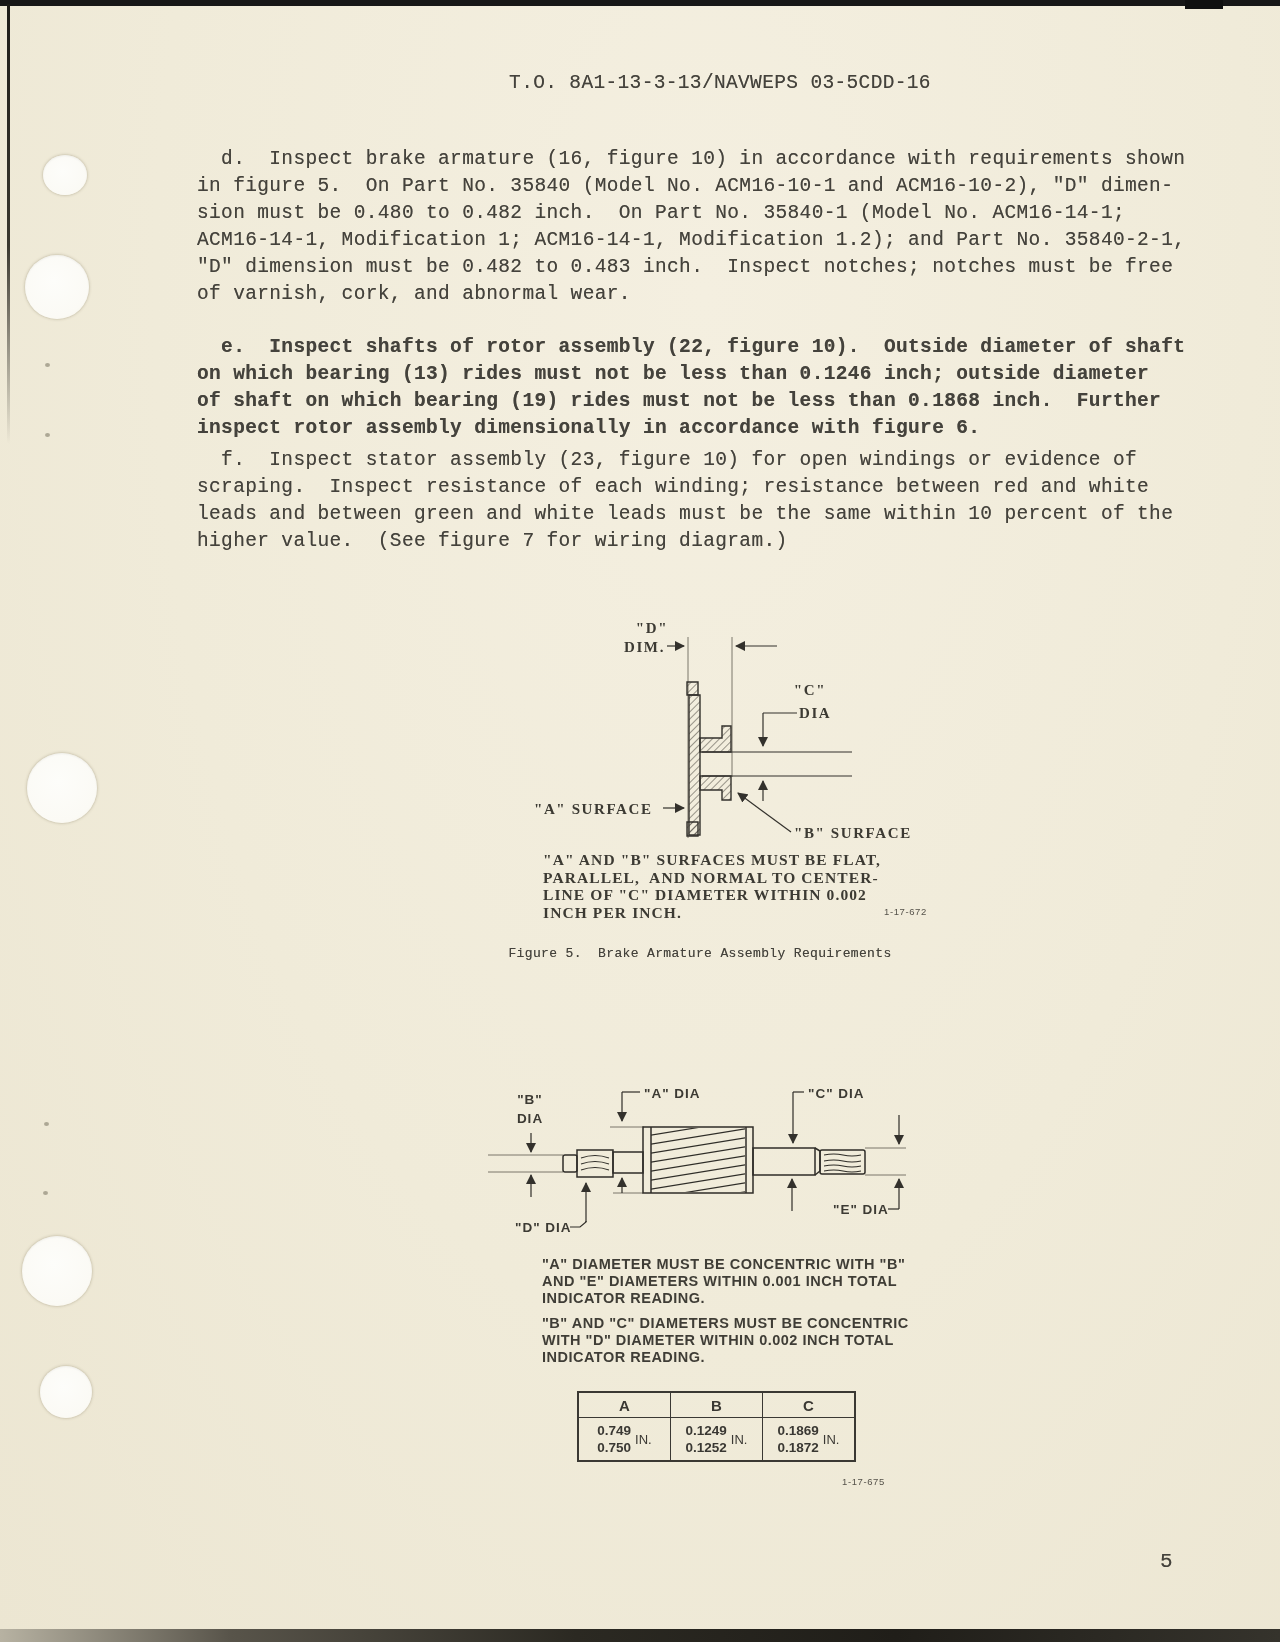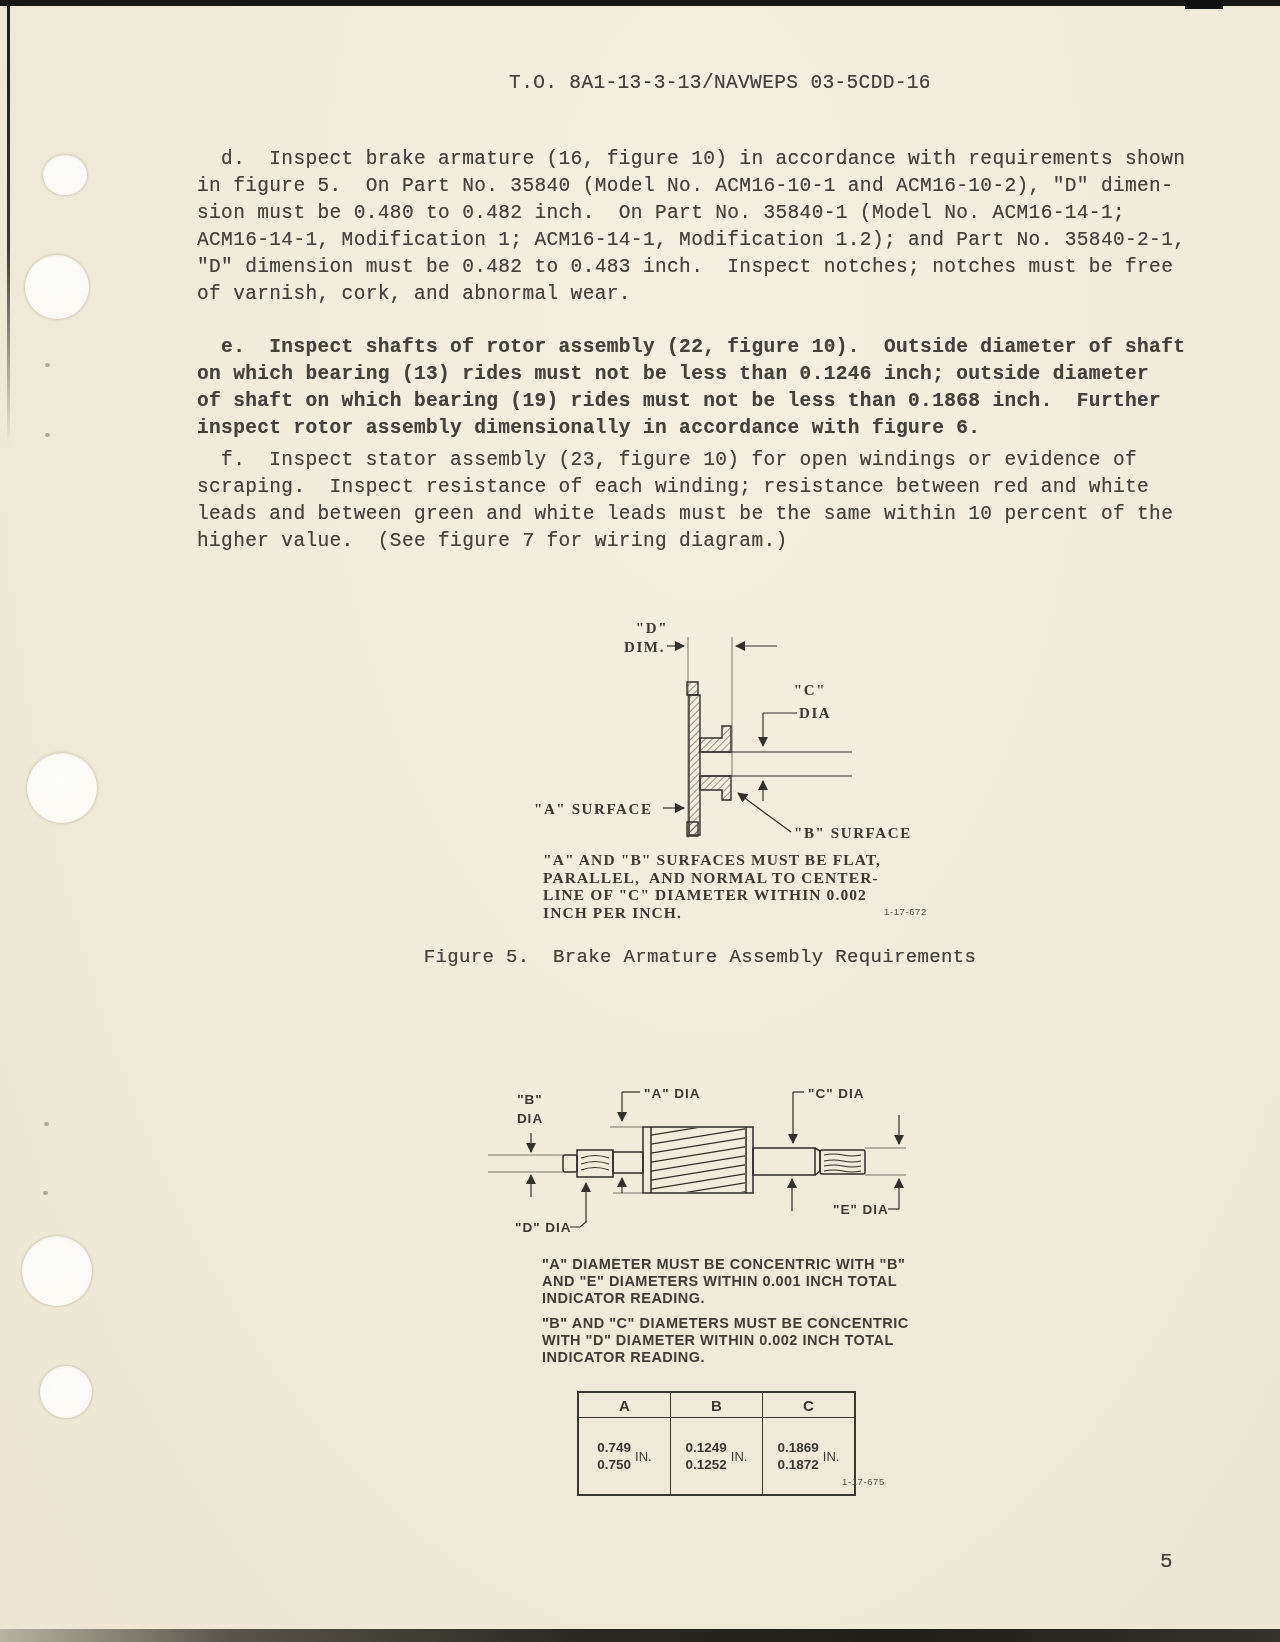--- a/index.html
+++ b/index.html
@@ -21,21 +21,21 @@
     background:linear-gradient(180deg,#1d1c18 0%,#3a382f 55%,rgba(58,56,47,0) 100%);}
   .hole{position:absolute;border-radius:50%;
     background:radial-gradient(circle at 45% 40%, #fdfdfa 0%, #fbfaf5 70%, #f3eede 100%);
     box-shadow:0 0 3px rgba(170,162,138,.9), inset 0 1px 2px rgba(0,0,0,.05);}
   .speck{position:absolute;width:5px;height:4px;border-radius:50%;background:#76715f;opacity:.55;}
 
   .typed{white-space:pre;font-size:19.5px;line-height:27px;letter-spacing:.35px;
     text-shadow:0 0 .4px rgba(64,60,50,.55);}
   .para{position:absolute;left:197px;}
   .header-line{position:absolute;top:70px;left:720px;transform:translateX(-50%);}
-  .caption{position:absolute;white-space:pre;font-size:19px;letter-spacing:.35px;
+  .caption{position:absolute;white-space:pre;font-size:13px;letter-spacing:.35px;
     text-shadow:0 0 .4px rgba(64,60,50,.55);}
   .pagenum{position:absolute;left:1160px;top:1548px;font-size:21px;}
 
   .fig-note-serif{position:absolute;white-space:pre;font-family:"Liberation Serif",serif;
     font-size:15.5px;line-height:17.5px;letter-spacing:1.1px;color:#3c3a33;font-weight:bold;}
   .fig-note-sans{position:absolute;white-space:pre;font-family:"Liberation Sans",sans-serif;
     font-size:14.5px;line-height:17px;letter-spacing:.5px;color:#3f3d36;font-weight:bold;}
   .fig-ref{position:absolute;font-family:"Liberation Sans",sans-serif;font-size:9.5px;
     letter-spacing:.6px;color:#55524a;}
 
@@ -46,21 +46,21 @@
   svg line,svg path,svg rect,svg polyline{vector-effect:non-scaling-stroke;}
 
   
   .t6{position:absolute;left:577px;top:1391px;width:275px;border:2px solid #3a3833;
     font-family:"Liberation Sans",sans-serif;color:#3a3833;background:transparent;}
   .t6-row{display:flex;}
   .t6-hcell{flex:1;border-right:1.5px solid #3a3833;text-align:center;
     font-size:15px;font-weight:bold;padding:4px 0 3px;}
   .t6-hcell:last-child{border-right:none;}
   .t6-cell{flex:1;border-right:1.5px solid #3a3833;border-top:1.5px solid #3a3833;
-    display:flex;align-items:center;justify-content:center;gap:4px;padding:21px 0;}
+    display:flex;align-items:center;justify-content:center;gap:4px;padding:4px 0;}
   .t6-cell:last-child{border-right:none;}
   .t6-nums{display:flex;flex-direction:column;font-size:13.5px;font-weight:bold;line-height:17px;}
   .t6-unit{font-size:13px;font-weight:normal;text-align:center;}
 </style>
 </head>
 <body>
 
 <div class="page">
 
   <div class="edge-top"></div>

